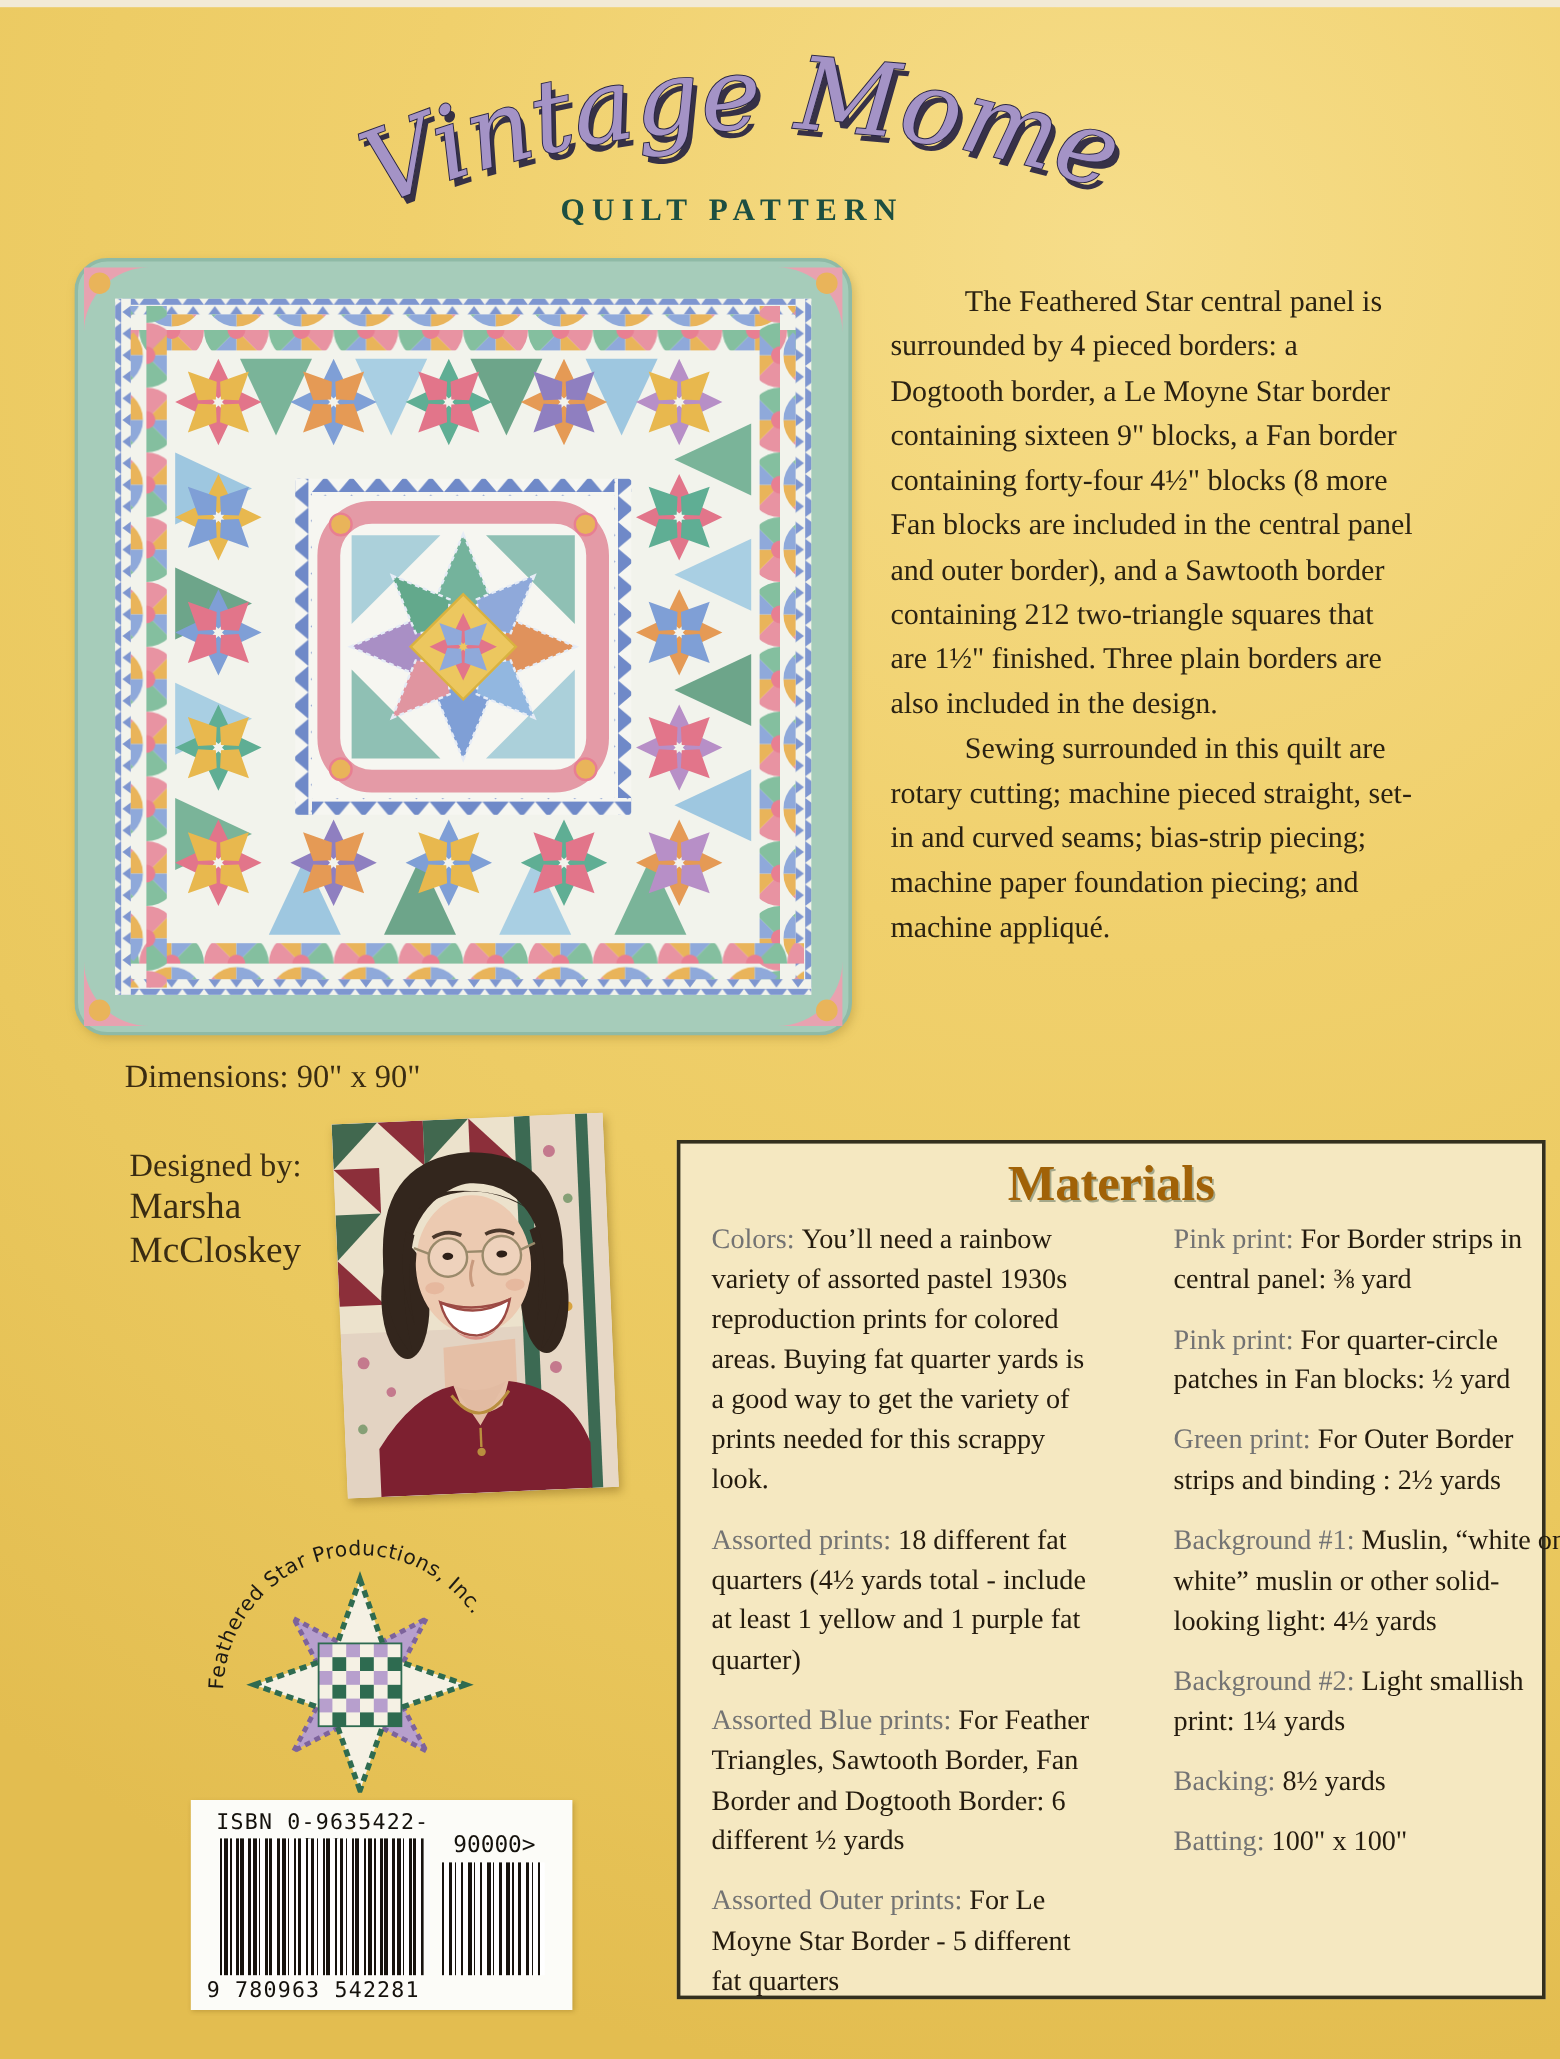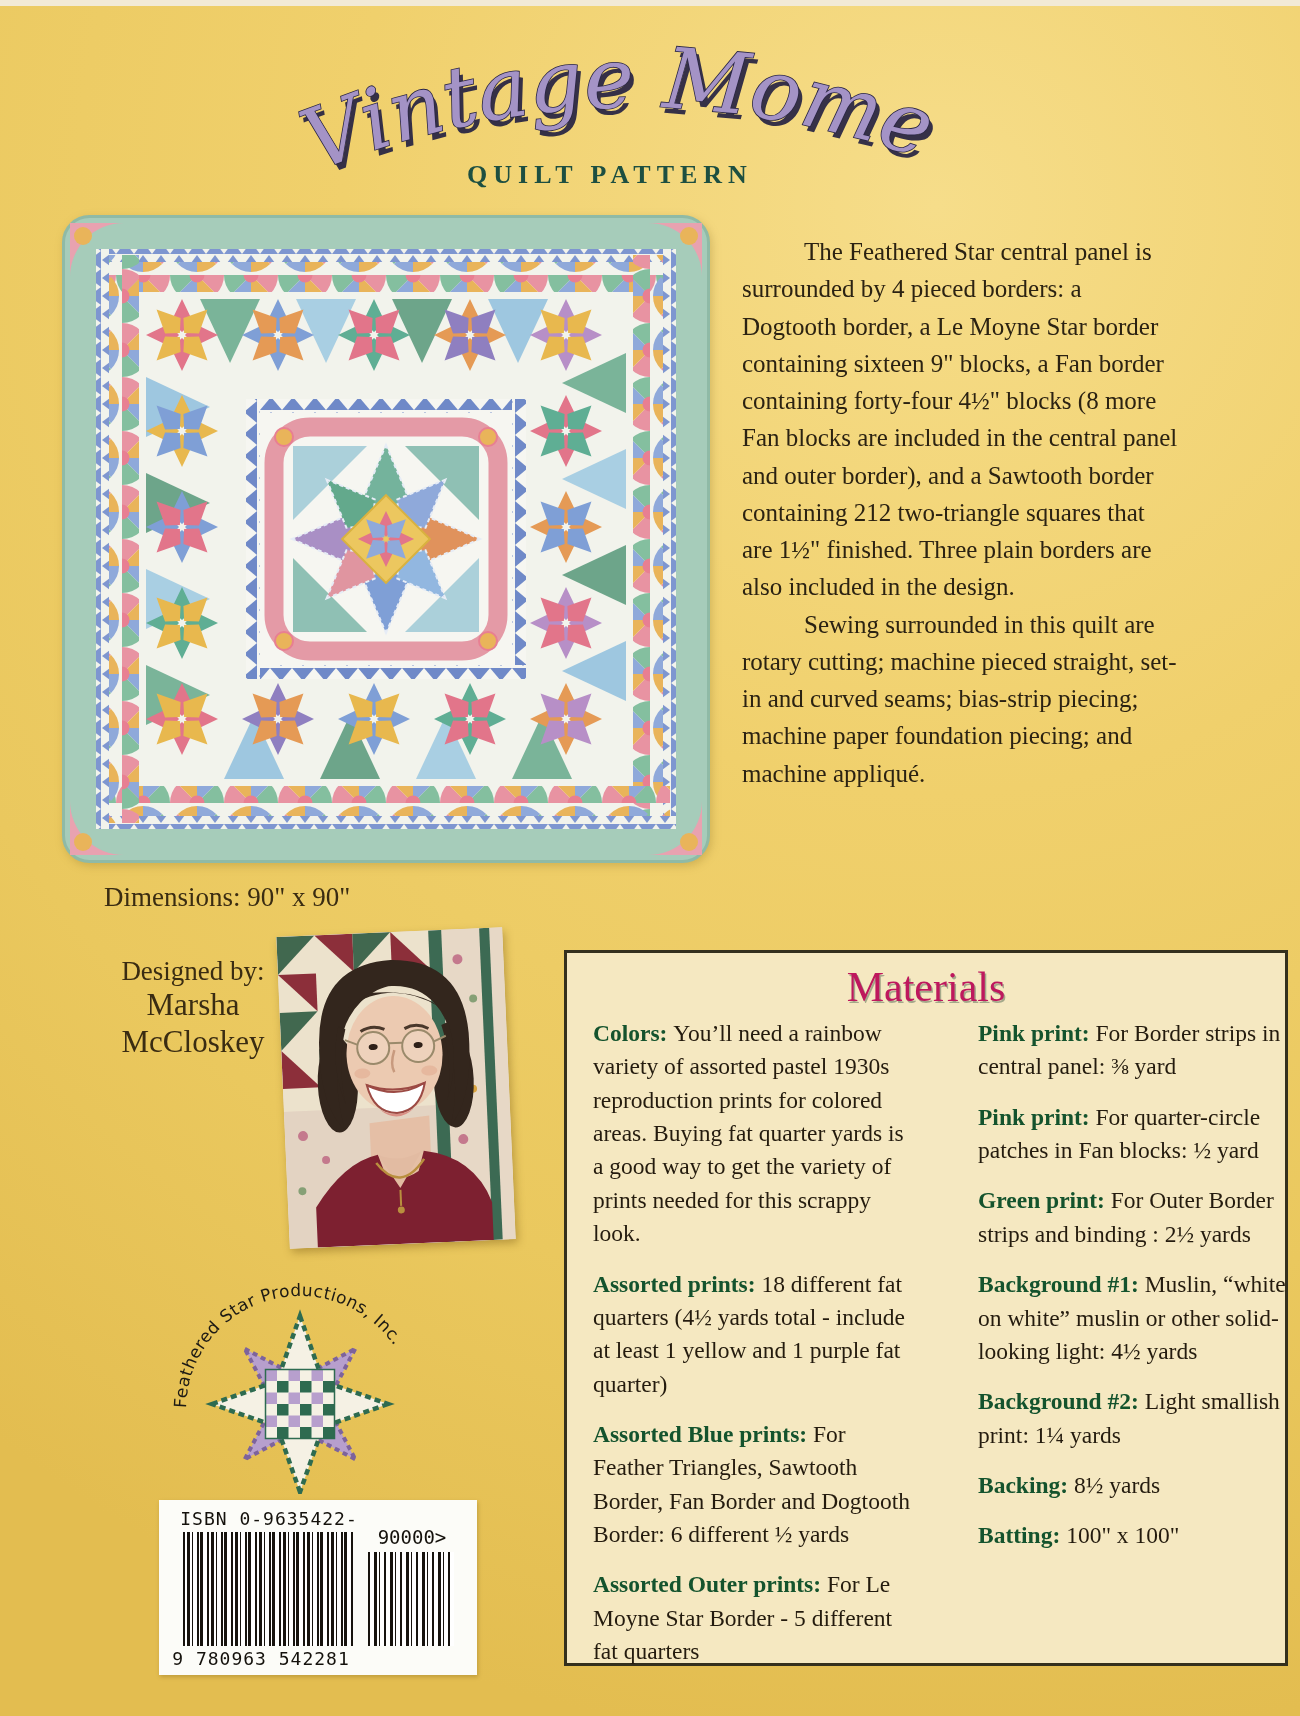--- a/index.html
+++ b/index.html
@@ -20,21 +20,21 @@
     filter:drop-shadow(2px 3px 4px rgba(120,90,20,.25));}
   .fe{stroke:#e6ecf6;stroke-width:2;stroke-dasharray:4 3;}
 
   
   .desc{position:absolute;left:742px;top:233px;width:438px;font-size:25px;line-height:1.49;color:#2b2212;}
   .desc p{margin:0;text-indent:62px;}
 
   .dimensions{position:absolute;left:104px;top:882px;font-size:27px;color:#3a2c12;}
 
   
-  .designed{position:absolute;left:108px;top:956px;width:170px;text-align:center;color:#3a2c12;}
+  .designed{position:absolute;left:108px;top:956px;width:170px;color:#3a2c12;}
   .designed .dlabel{font-size:27px;}
   .designed .dname{font-size:31px;line-height:1.18;}
   .photo{position:absolute;left:283px;top:932px;width:226px;height:312px;
     transform:rotate(-2.5deg);box-shadow:2px 4px 8px rgba(110,80,15,.4);background:#e9dcc8;}
 
   
   .logo-svg{position:absolute;left:158px;top:1236px;width:284px;height:258px;}
   .logo-arc-text{font-family:"DejaVu Sans",sans-serif;font-size:17px;letter-spacing:.5px;fill:#1d1a14;}
 
   
@@ -44,27 +44,27 @@
   .bc-main{position:absolute;left:24px;top:32px;width:170px;height:114px;
     background:repeating-linear-gradient(90deg,#17130e 0 2px,#fff 2px 4px,#17130e 4px 7px,#fff 7px 9px,#17130e 9px 10px,#fff 10px 14px,#17130e 14px 16px,#fff 16px 17px,#17130e 17px 20px,#fff 20px 24px);}
   .bc-digits{position:absolute;left:2px;top:148px;width:200px;text-align:center;font-size:18px;letter-spacing:1px;}
   .bc-price{position:absolute;left:203px;top:26px;width:100px;text-align:center;font-size:19px;}
   .bc-supp{position:absolute;left:209px;top:52px;width:86px;height:94px;
     background:repeating-linear-gradient(90deg,#17130e 0 2px,#fff 2px 6px,#17130e 6px 9px,#fff 9px 11px,#17130e 11px 12px,#fff 12px 16px);}
 
   
   .materials{position:absolute;left:564px;top:950px;width:724px;height:716px;
     background:#f5e8c1;border:3px solid #34301d;box-sizing:border-box;}
-  .m-head{margin:10px 0 0 0;text-align:center;font-size:42px;font-weight:normal;color:#be185d;
+  .m-head{margin:10px 0 0 0;text-align:center;font-size:42px;font-weight:bold;color:#a16207;
     text-shadow:1.5px 1.5px 0 rgba(15,48,38,.35);}
   .mcol{position:absolute;top:64px;font-size:23.5px;line-height:1.42;color:#241b0e;}
   .mcol-l{left:26px;width:324px;}
   .mcol-r{left:370px;width:336px;margin-left:41px;}
   .mitem{margin:0 0 17px 0;}
-  .mlab{font-weight:bold;color:#14532d;}
+  .mlab{font-weight:normal;color:#737373;}
   .mlab::after{content:"\00a0";}
 </style>
 </head>
 <body>
 
 <div class="page">
   <div class="scan-edge"></div>
 
   <svg class="title-svg">
     <defs>

